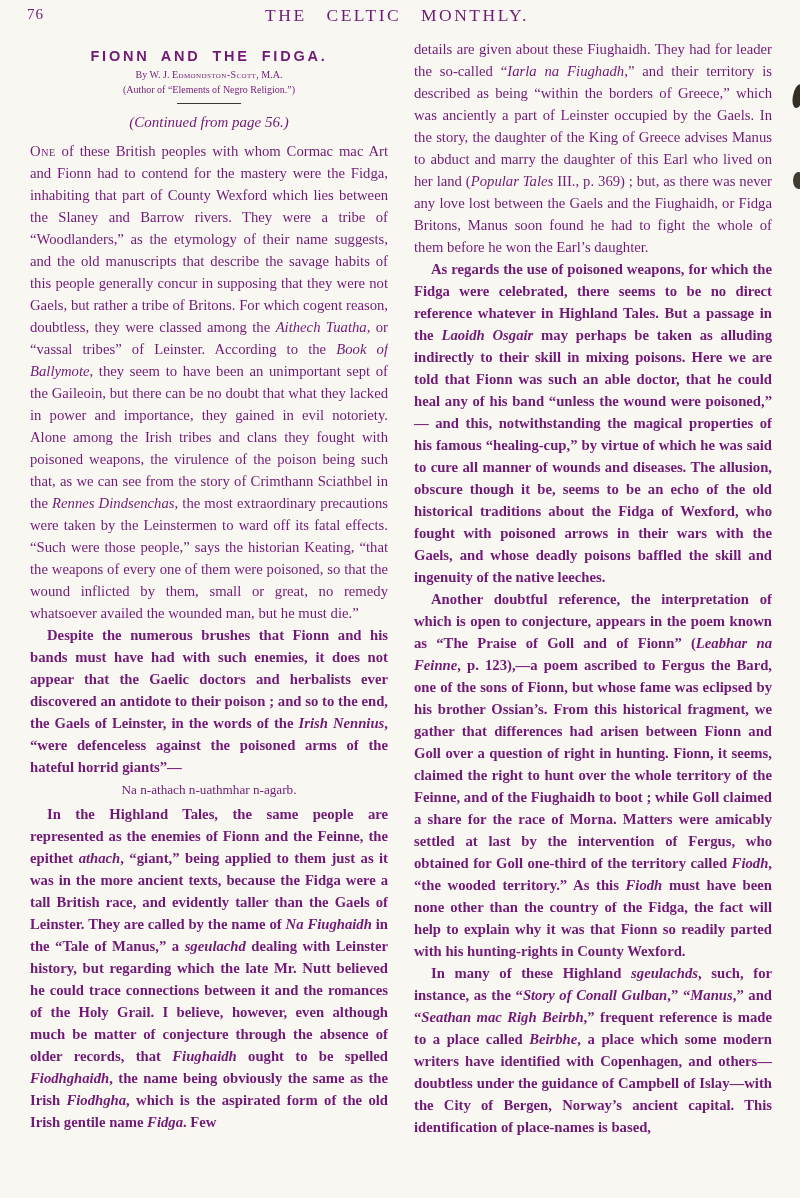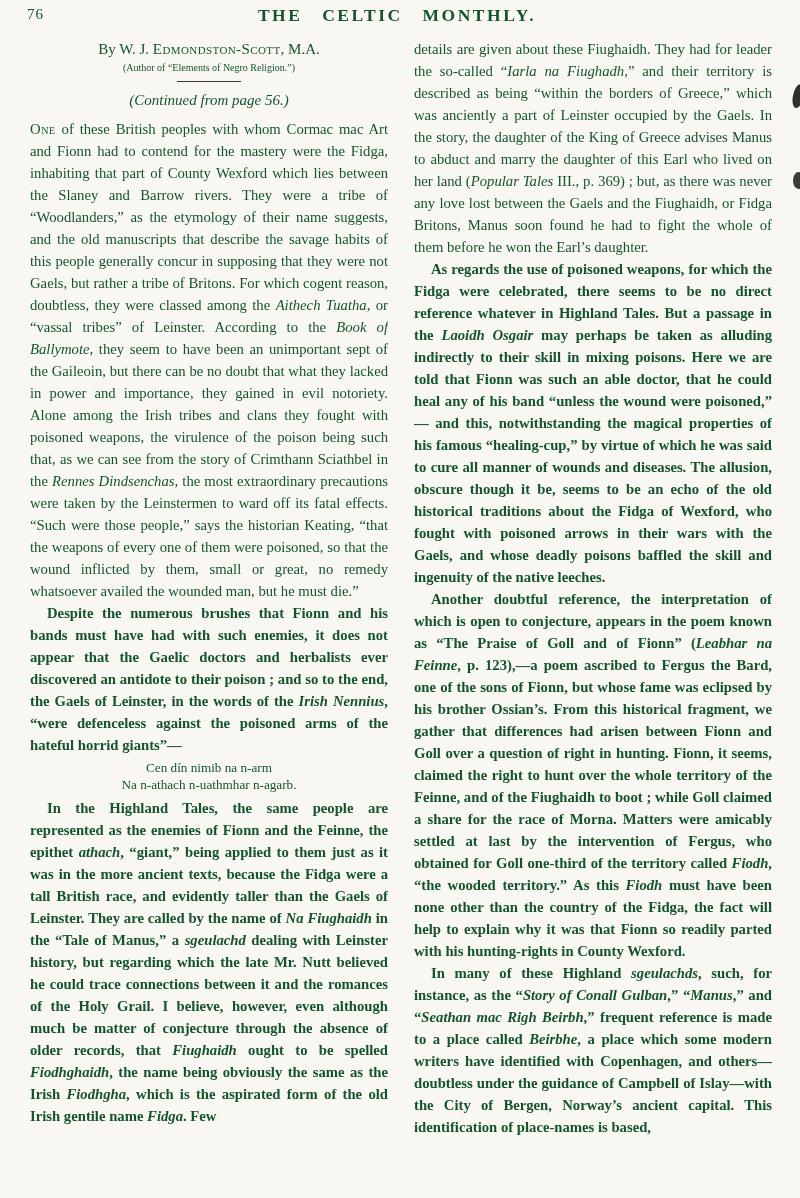--- a/index.html
+++ b/index.html
@@ -15,36 +15,36 @@
     background: #f9f7f1;
     color: #26221d;
     overflow: hidden;
   }
   .page-number {
     position: absolute; top: 6px; left: 27px;
     font-size: 15px; letter-spacing: 1px;
   }
   .journal-title {
     position: absolute; top: 5px; left: 0; right: 6px;
-    text-align: center; font-weight: 700;
+    text-align: center; font-weight: 400;
     font-size: 17.5px; letter-spacing: 2.5px; word-spacing: 13px;
   }
   .columns {
     position: absolute; top: 38px; left: 30px; width: 742px; bottom: 4px;
     display: flex; gap: 26px;
   }
   .column { flex: 1 1 0; overflow: hidden; }
 
   .article-title {
     margin: 10px 0 5px; text-align: center;
     font-family: "Liberation Sans", "DejaVu Sans", sans-serif;
     font-size: 14.5px; font-weight: 700;
     letter-spacing: 2.8px; word-spacing: 5px;
   }
-  .byline { text-align: center; font-size: 15px; margin: 3px 0 2px; }
+  .byline { text-align: center; font-size: 10px; margin: 3px 0 2px; }
   .byline .sc { font-variant: small-caps; letter-spacing: .4px; }
   .author-note { text-align: center; font-size: 10px; margin: 4px 0 2px; }
   .head-rule {
     width: 64px; height: 0; border-top: 1.3px solid #3c3831;
     margin: 8px auto 10px;
   }
   .continuation {
     text-align: center; font-style: italic;
     font-size: 15px; margin: 4px 0 9px;
   }
@@ -61,39 +61,39 @@
     margin: 4px 0;
   }
 
   .artifact { position: absolute; background: #171209; }
   .artifact.a1 { right: -3px; top: 84px;  width: 10px; height: 24px; border-radius: 60% 40% 50% 50%; transform: rotate(10deg); opacity: .88; }
   .artifact.a2 { right: -4px; top: 172px; width: 11px; height: 17px; border-radius: 50%; opacity: .82; }
 </style>
 </head>
 <body>
 
-<div class="page" style="background: rgb(249, 247, 241); color: #14532d;">
+<div class="page" style="background: rgb(249, 247, 241); color: #701a75;">
 
   <span class="page-number">76</span>
   <div class="journal-title">THE CELTIC MONTHLY.</div>
 
   <div class="columns">
 
     <div class="column">
       <div class="article-head">
+        <h1 class="article-title">FIONN AND THE FIDGA.</h1>
         <div class="byline"><span>By W. J. </span><span class="sc">Edmondston-Scott</span><span>, M.A.</span></div>
         <div class="author-note">(Author of “Elements of Negro Religion.”)</div>
         <div class="head-rule"></div>
         <div class="continuation">(Continued from page 56.)</div>
       </div>
       <div class="col-body">
           <p class="para"><span class="lead">One</span><span> of these British peoples with whom Cormac mac Art and Fionn had to contend for the mastery were the Fidga, inhabiting that part of County Wexford which lies between the Slaney and Barrow rivers.  They were a tribe of “Woodlanders,” as the etymology of their name suggests, and the old manuscripts that describe the savage habits of this people generally concur in supposing that they were not Gaels, but rather a tribe of Britons.  For which cogent reason, doubtless, they were classed among the </span><span class="it">Aithech Tuatha</span><span>, or “vassal tribes” of Leinster. According to the </span><span class="it">Book of Ballymote</span><span>, they seem to have been an unimportant sept of the Gaileoin, but there can be no doubt that what they lacked in power and importance, they gained in evil notoriety.  Alone among the Irish tribes and clans they fought with poisoned weapons, the virulence of the poison being such that, as we can see from the story of Crimthann Sciathbel in the </span><span class="it">Rennes Dindsenchas</span><span>, the most extraordinary precautions were taken by the Leinstermen to ward off its fatal effects.  “Such were those people,” says the historian Keating, “that the weapons of every one of them were poisoned, so that the wound inflicted by them, small or great, no remedy whatsoever availed the wounded man, but he must die.”</span></p>
           <p class="para indent"><span>Despite the numerous brushes that Fionn and his bands must have had with such enemies, it does not appear that the Gaelic doctors and herbalists ever discovered an antidote to their poison&nbsp;; and so to the end, the Gaels of Leinster, in the words of the </span><span class="it">Irish Nennius</span><span>, “were defenceless against the poisoned arms of the hateful horrid giants”—</span></p>
           <div class="verse">
-            <div>Cen dín nimib na n-arm</div>
             <div>Na n-athach n-uathmhar n-agarb.</div>
           </div>
           <p class="para indent"><span>In the Highland Tales, the same people are represented as the enemies of Fionn and the Feinne, the epithet </span><span class="it">athach</span><span>, “giant,” being applied to them just as it was in the more ancient texts, because the Fidga were a tall British race, and evidently taller than the Gaels of Leinster. They are called by the name of </span><span class="it">Na Fiughaidh</span><span> in the “Tale of Manus,” a </span><span class="it">sgeulachd</span><span> dealing with Leinster history, but regarding which the late Mr. Nutt believed he could trace connections between it and the romances of the Holy Grail. I believe, however, even although much be matter of conjecture through the absence of older records, that </span><span class="it">Fiughaidh</span><span> ought to be spelled </span><span class="it">Fiodhghaidh</span><span>, the name being obviously the same as the Irish </span><span class="it">Fiodhgha</span><span>, which is the aspirated form of the old Irish gentile name </span><span class="it">Fidga</span><span>.  Few</span></p>
         </div>
     </div>
 
     <div class="column">
       <div class="col-body">
           <p class="para"><span>details are given about these Fiughaidh.  They had for leader the so-called “</span><span class="it">Iarla na Fiughadh</span><span>,” and their territory is described as being “within the borders of Greece,” which was anciently a part of Leinster occupied by the Gaels.  In the story, the daughter of the King of Greece advises Manus to abduct and marry the daughter of this Earl who lived on her land (</span><span class="it">Popular Tales</span><span> III., p. 369)&nbsp;; but, as there was never any love lost between the Gaels and the Fiughaidh, or Fidga Britons, Manus soon found he had to fight the whole of them before he won the Earl’s daughter.</span></p>
           <p class="para indent"><span>As regards the use of poisoned weapons, for which the Fidga were celebrated, there seems to be no direct reference whatever in Highland Tales.  But a passage in the </span><span class="it">Laoidh Osgair</span><span> may perhaps be taken as alluding indirectly to their skill in mixing poisons.  Here we are told that Fionn was such an able doctor, that he could heal any of his band “unless the wound were poisoned,” — and this, notwithstanding the magical properties of his famous “healing-cup,” by virtue of which he was said to cure all manner of wounds and diseases.  The allusion, obscure though it be, seems to be an echo of the old historical traditions about the Fidga of Wexford, who fought with poisoned arrows in their wars with the Gaels, and whose deadly poisons baffled the skill and ingenuity of the native leeches.</span></p>

